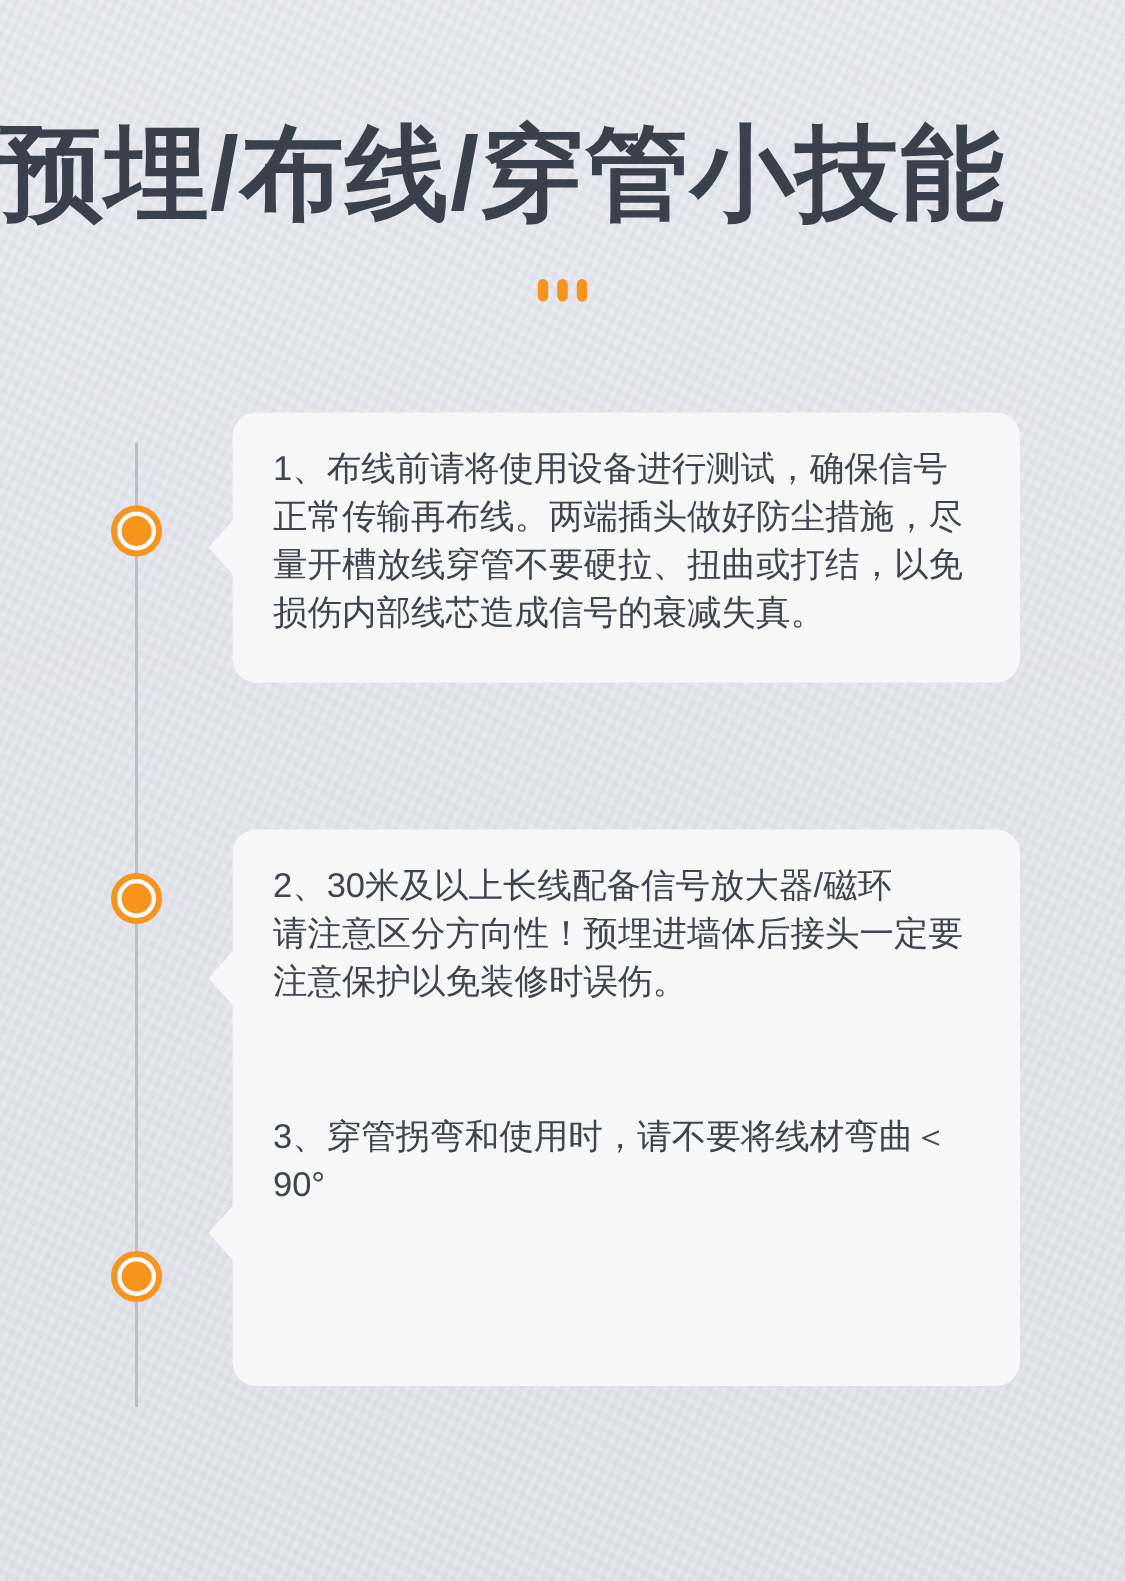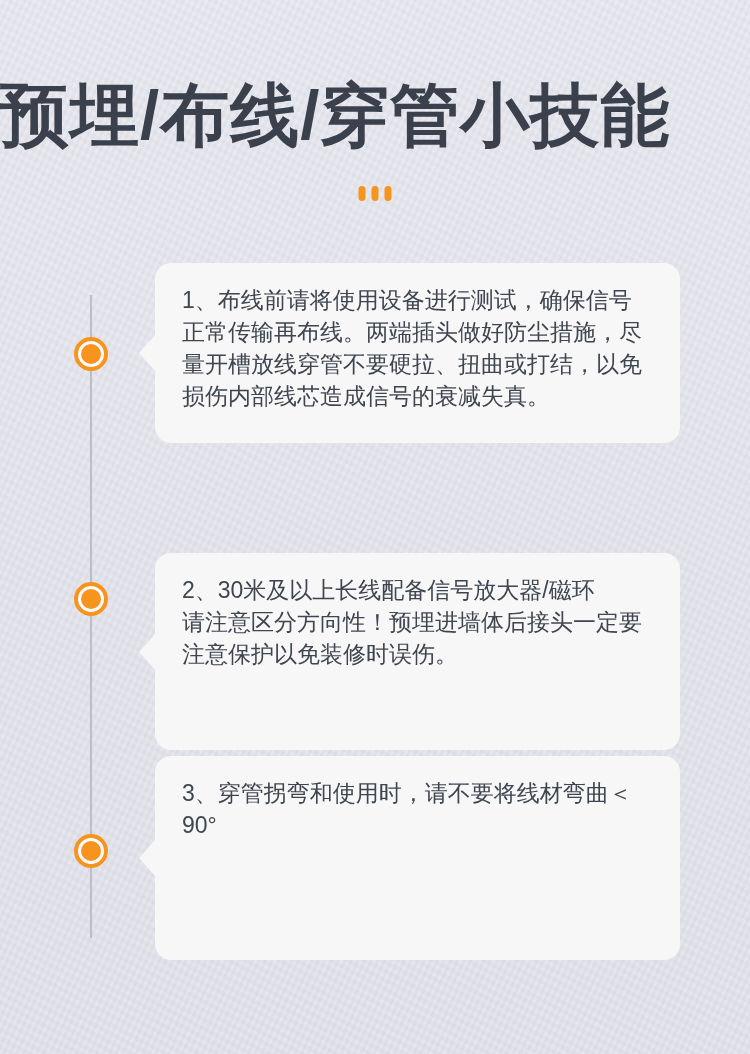--- a/index.html
+++ b/index.html
@@ -84,23 +84,23 @@
   .card {
     position: absolute;
     left: 155px;
     width: 525px;
     box-sizing: border-box;
     background: #f7f7f8;
     border-radius: 16px;
     padding: 21px 27px 18px 27px;
     color: #3e454f;
   }
-  .card-1 { top: 263px; min-height: 180px; }
+  .card-1 { top: 275px; min-height: 180px; }
   .card-2 { top: 506px; min-height: 197px; margin-top: 47px; }
-  .card-3 { top: 756px; min-height: 204px; }
+  .card-3 { top: 720px; min-height: 204px; }
   .card .tail {
     position: absolute;
     left: -16px;
     top: 50%;
     transform: translateY(-50%);
     width: 0;
     height: 0;
     border-top: 19px solid transparent;
     border-bottom: 19px solid transparent;
     border-right: 17px solid #f7f7f8;

